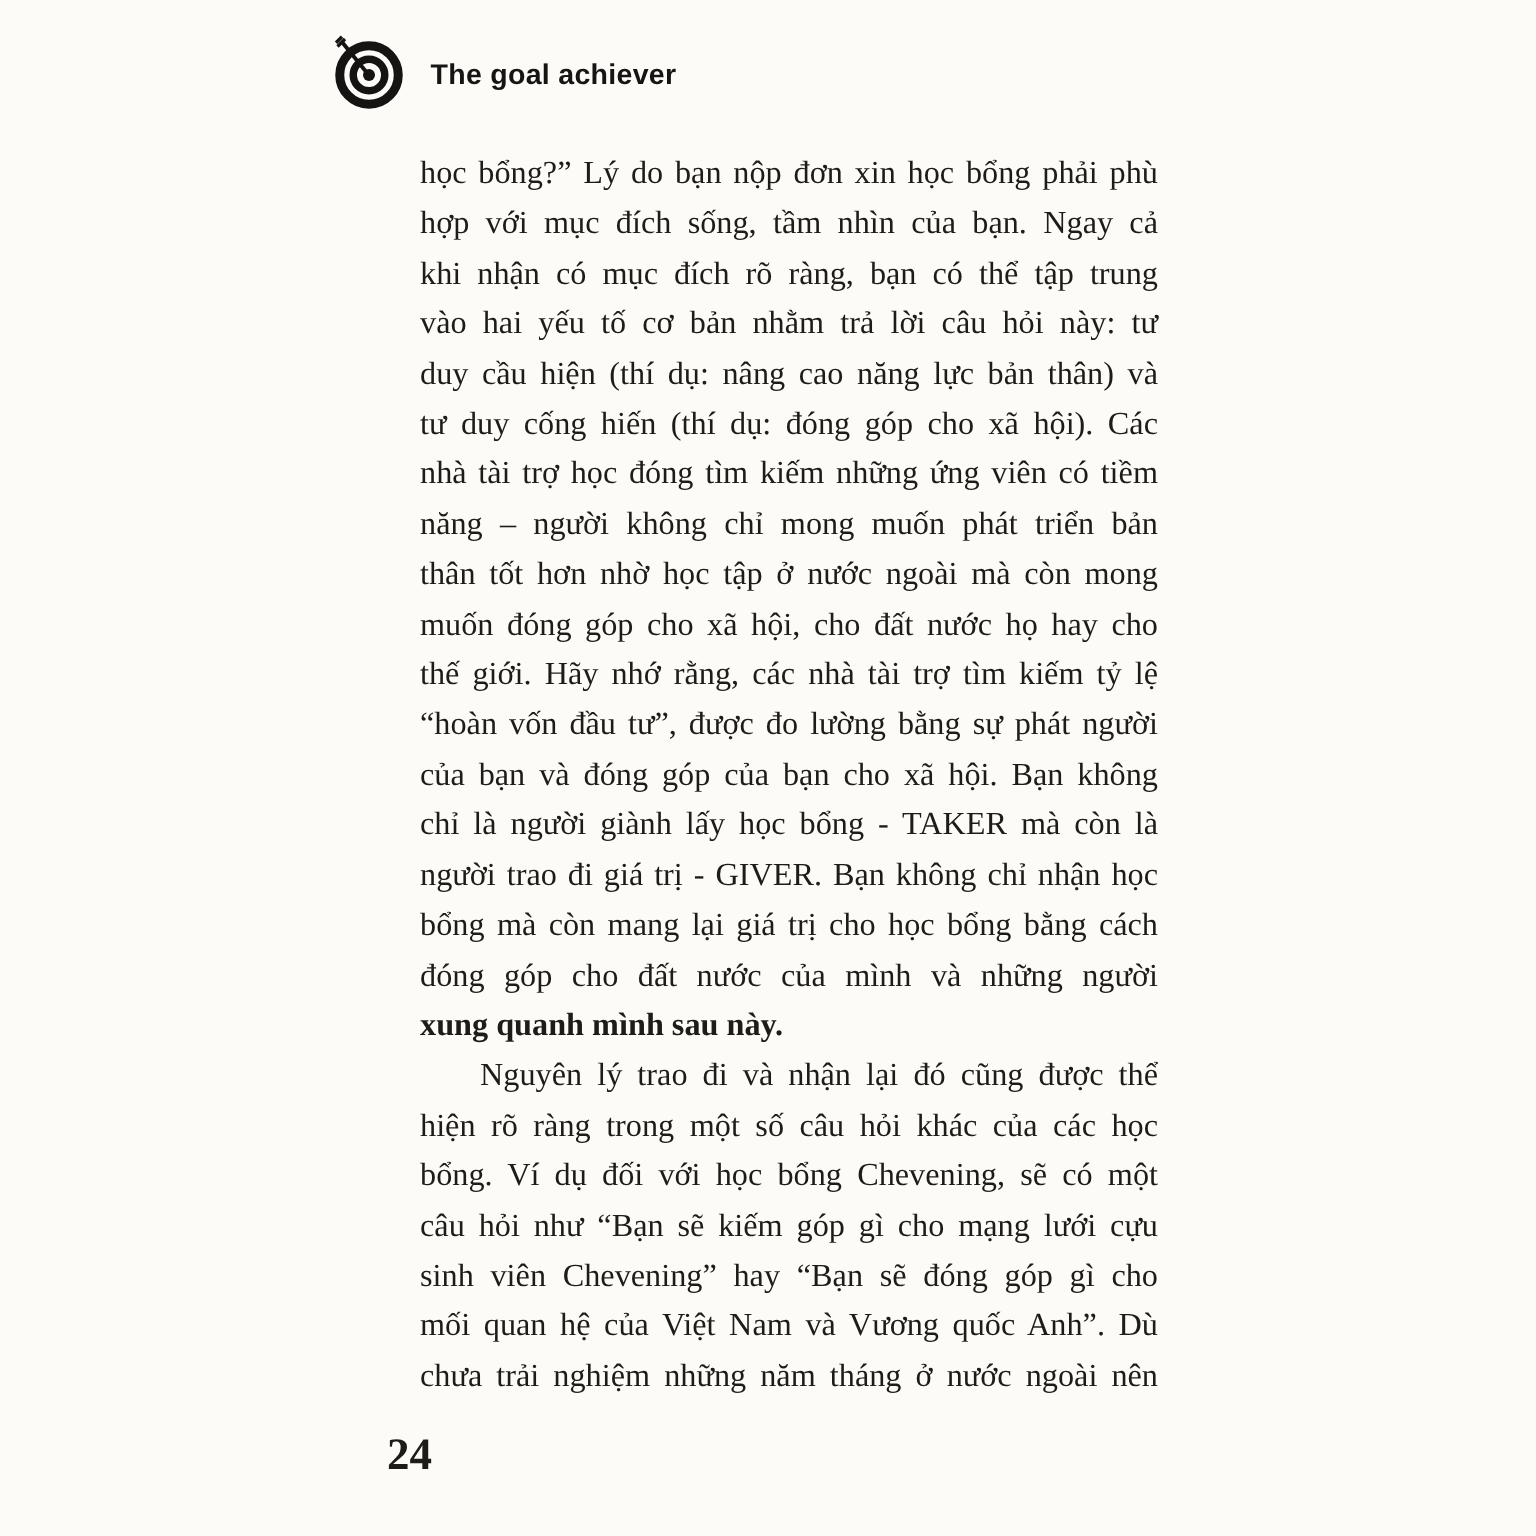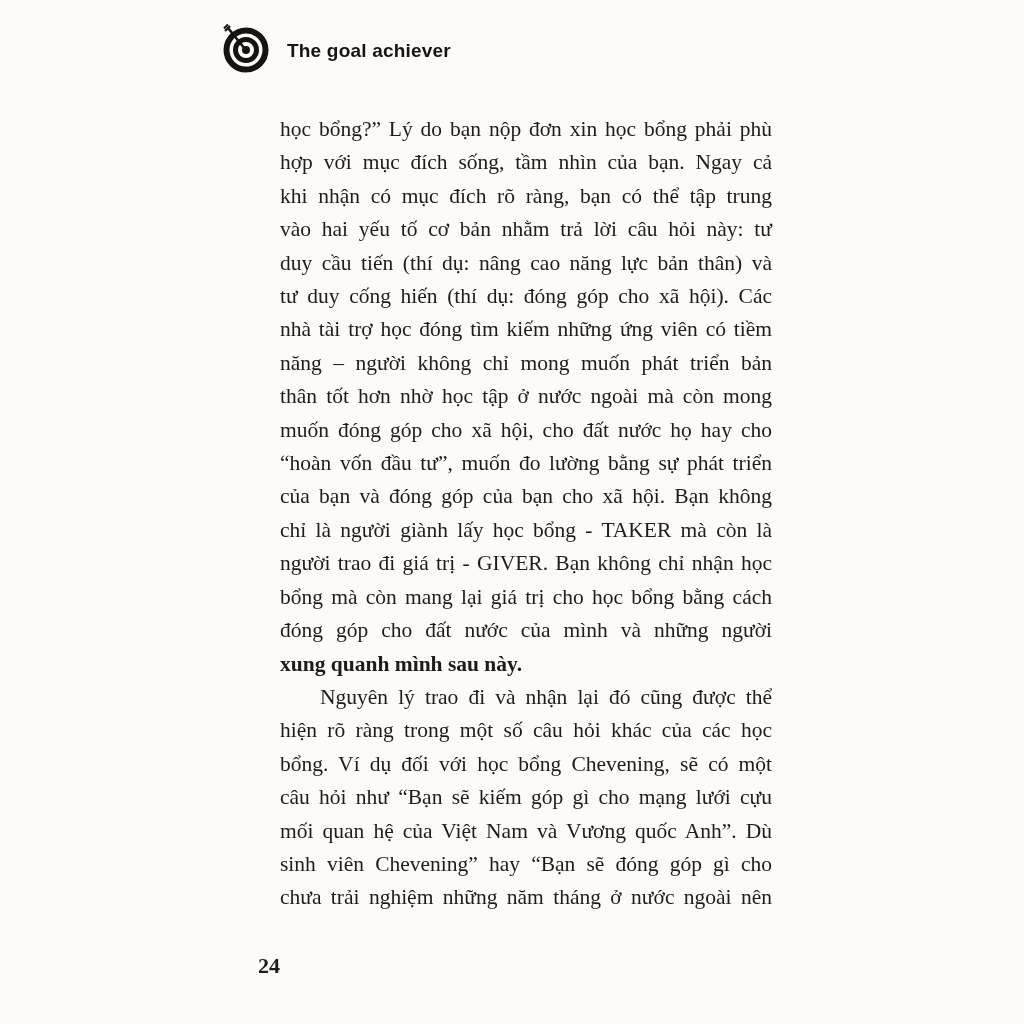--- a/index.html
+++ b/index.html
@@ -25,38 +25,38 @@
     font-size: 19px;
     font-weight: 600;
     letter-spacing: 0.2px;
     color: #171513;
     padding-top: 6px;
     text-align: right;
   }
   .textblock {
     position: absolute;
     left: 280px;
-    top: 113px;
+    top: 99px;
     width: 492px;
   }
   .line {
     font-size: 21.5px;
     line-height: 33.4px;
     color: #1e1c19;
     text-align: justify;
     text-align-last: justify;
     white-space: normal;
   }
   .line.para-end { text-align-last: left; font-weight: bold; }
   .line.indent { text-indent: 40px; }
   .page-number {
     position: absolute;
     left: 258px;
     top: 953px;
-    font-size: 22px;
+    font-size: 30px;
     font-weight: bold;
     color: #1e1c19;
     font-family: Liberation Serif, serif;
   }
 </style>
 </head>
 <body>
 
 <div class="page">
 
@@ -72,37 +72,38 @@
       </svg>
     </span>
     <span class="brand">The goal achiever</span>
   </div>
 
   <div class="textblock">
     <div class="line">học bổng?” Lý do bạn nộp đơn xin học bổng phải phù</div>
     <div class="line">hợp với mục đích sống, tầm nhìn của bạn. Ngay cả</div>
     <div class="line">khi nhận có mục đích rõ ràng, bạn có thể tập trung</div>
     <div class="line">vào hai yếu tố cơ bản nhằm trả lời câu hỏi này: tư</div>
-    <div class="line">duy cầu tiến (thí dụ: nâng cao năng lực bản thân) và</div>
+    <div class="line">duy cầu hiện (thí dụ: nâng cao năng lực bản thân) và</div>
     <div class="line">tư duy cống hiến (thí dụ: đóng góp cho xã hội). Các</div>
     <div class="line">nhà tài trợ học đóng tìm kiếm những ứng viên có tiềm</div>
     <div class="line">năng – người không chỉ mong muốn phát triển bản</div>
     <div class="line">thân tốt hơn nhờ học tập ở nước ngoài mà còn mong</div>
     <div class="line">muốn đóng góp cho xã hội, cho đất nước họ hay cho</div>
-    <div class="line">“hoàn vốn đầu tư”, muốn đo lường bằng sự phát triển</div>
+    <div class="line">thế giới. Hãy nhớ rằng, các nhà tài trợ tìm kiếm tỷ lệ</div>
+    <div class="line">“hoàn vốn đầu tư”, được đo lường bằng sự phát người</div>
     <div class="line">của bạn và đóng góp của bạn cho xã hội. Bạn không</div>
     <div class="line">chỉ là người giành lấy học bổng - TAKER mà còn là</div>
     <div class="line">người trao đi giá trị - GIVER. Bạn không chỉ nhận học</div>
     <div class="line">bổng mà còn mang lại giá trị cho học bổng bằng cách</div>
     <div class="line">đóng góp cho đất nước của mình và những người</div>
     <div class="line para-end">xung quanh mình sau này.</div>
     <div class="line indent">Nguyên lý trao đi và nhận lại đó cũng được thể</div>
     <div class="line">hiện rõ ràng trong một số câu hỏi khác của các học</div>
     <div class="line">bổng. Ví dụ đối với học bổng Chevening, sẽ có một</div>
     <div class="line">câu hỏi như “Bạn sẽ kiếm góp gì cho mạng lưới cựu</div>
+    <div class="line">sinh viên Chevening” hay “Bạn sẽ đóng góp gì cho</div>
     <div class="line">mối quan hệ của Việt Nam và Vương quốc Anh”. Dù</div>
-    <div class="line">sinh viên Chevening” hay “Bạn sẽ đóng góp gì cho</div>
     <div class="line">chưa trải nghiệm những năm tháng ở nước ngoài nên</div>
   </div>
 
   <div class="page-number">24</div>
 
 </div>
 
 </body></html>

